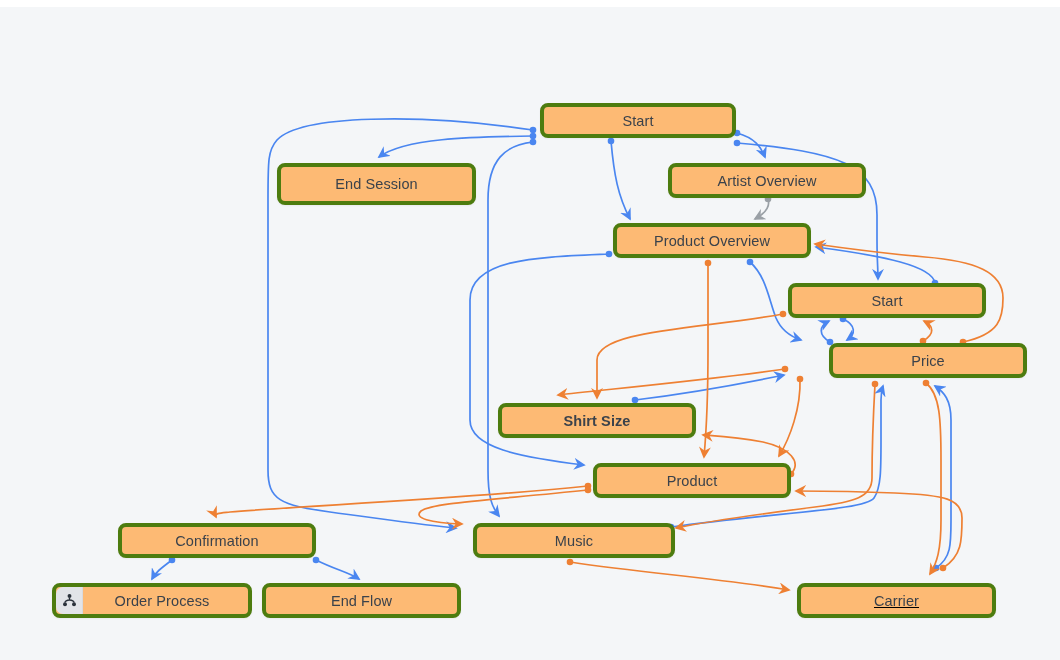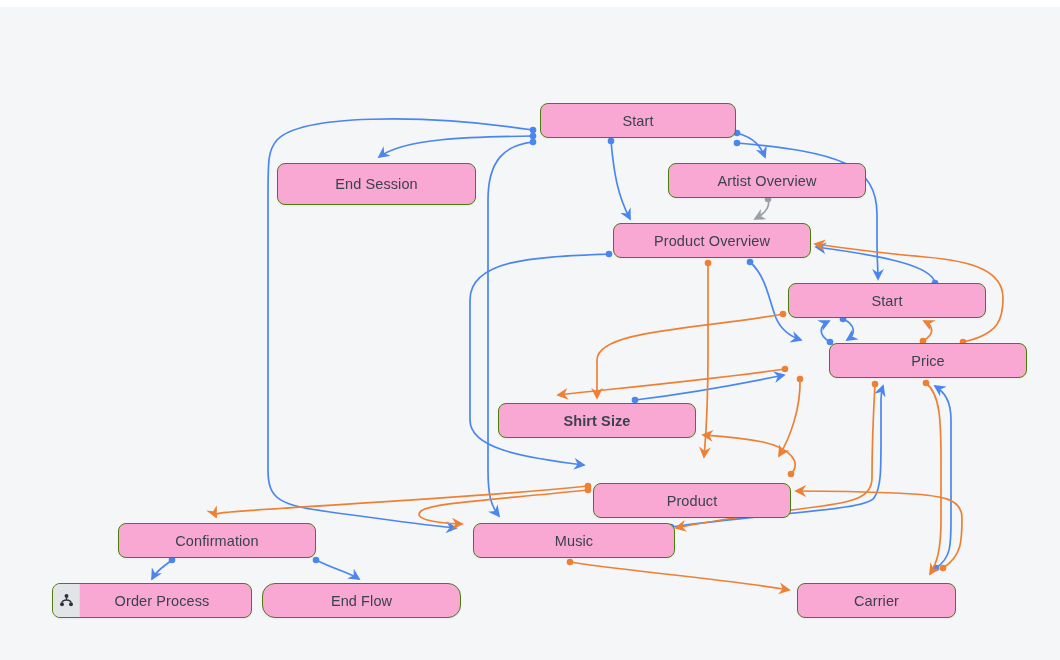--- a/index.html
+++ b/index.html
@@ -6,22 +6,22 @@
   body{
     width:1060px;height:660px;overflow:hidden;
     font-family:"Liberation Sans", sans-serif;
     background:#f4f6f8;position:relative;
   }
   #top-strip{position:absolute;left:0;top:0;width:1060px;height:7px;background:#ffffff;}
   #canvas{position:absolute;left:0;top:0;width:1060px;height:660px;}
   #edge-layer{position:absolute;left:0;top:0;width:1060px;height:660px;}
   .node{
     position:absolute;
-    background:#f9a8d4;
-    border:1px solid #4d7c0f;
+    background:#fdba74;
+    border:4px solid #4d7c0f;
     border-radius:8px;
     box-sizing:border-box;
     display:flex;align-items:center;justify-content:center;
     box-shadow:0 1px 2px rgba(0,0,0,0.05);
     cursor:pointer;
   }
   .node .label{
     font-size:14.5px;color:#3b424b;letter-spacing:.1px;
     white-space:nowrap;
   }
@@ -129,40 +129,40 @@
       </div>
       <div class="node" style="left: 788px; top: 283px; width: 198px; height: 35px;">
         <span class="label">Start</span>
       </div>
       <div class="node" style="left: 788px; top: 343px; width: 198px; height: 35px; margin-left: 41px;">
         <span class="label">Price</span>
       </div>
       <div class="node" style="left: 498px; top: 403px; width: 198px; height: 35px; font-weight: bold;">
         <span class="label">Shirt Size</span>
       </div>
-      <div class="node" style="left: 593px; top: 483px; width: 198px; height: 35px;">
+      <div class="node" style="left: 593px; top: 463px; width: 198px; height: 35px;">
         <span class="label">Product</span>
       </div>
       <div class="node" style="left: 118px; top: 523px; width: 198px; height: 35px;">
         <span class="label">Confirmation</span>
       </div>
       <div class="node" style="left: 473px; top: 523px; width: 202px; height: 35px;">
         <span class="label">Music</span>
       </div>
       <div class="node has-icon" style="left: 52px; top: 583px; width: 200px; height: 35px;">
         <span class="icon-tab">
           <svg width="15" height="15" viewBox="0 0 16 16">
             <circle cx="8" cy="3.2" r="2.1" fill="#2b323b"></circle>
             <circle cx="3.2" cy="12" r="2.1" fill="#2b323b"></circle>
             <circle cx="12.8" cy="12" r="2.1" fill="#2b323b"></circle>
             <path d="M8,5.3 L8,7.5 M8,7.5 C5,7.5 3.2,9 3.2,10 M8,7.5 C11,7.5 12.8,9 12.8,10" stroke="#2b323b" stroke-width="1.5" fill="none"></path>
           </svg>
         </span>
         <span class="label">Order Process</span>
       </div>
-      <div class="node" style="left: 262px; top: 583px; width: 199px; height: 35px; border-radius: 13px;">
+      <div class="node" style="left: 262px; top: 583px; width: 199px; height: 35px;">
         <span class="label">End Flow</span>
       </div>
-      <div class="node" style="left: 797px; top: 583px; width: 159px; height: 35px;">
+      <div class="node" style="left: 797px; top: 583px; width: 199px; height: 35px; text-decoration: underline;">
         <span class="label">Carrier</span>
       </div>
     </div>
 </div>
 
 </body></html>

